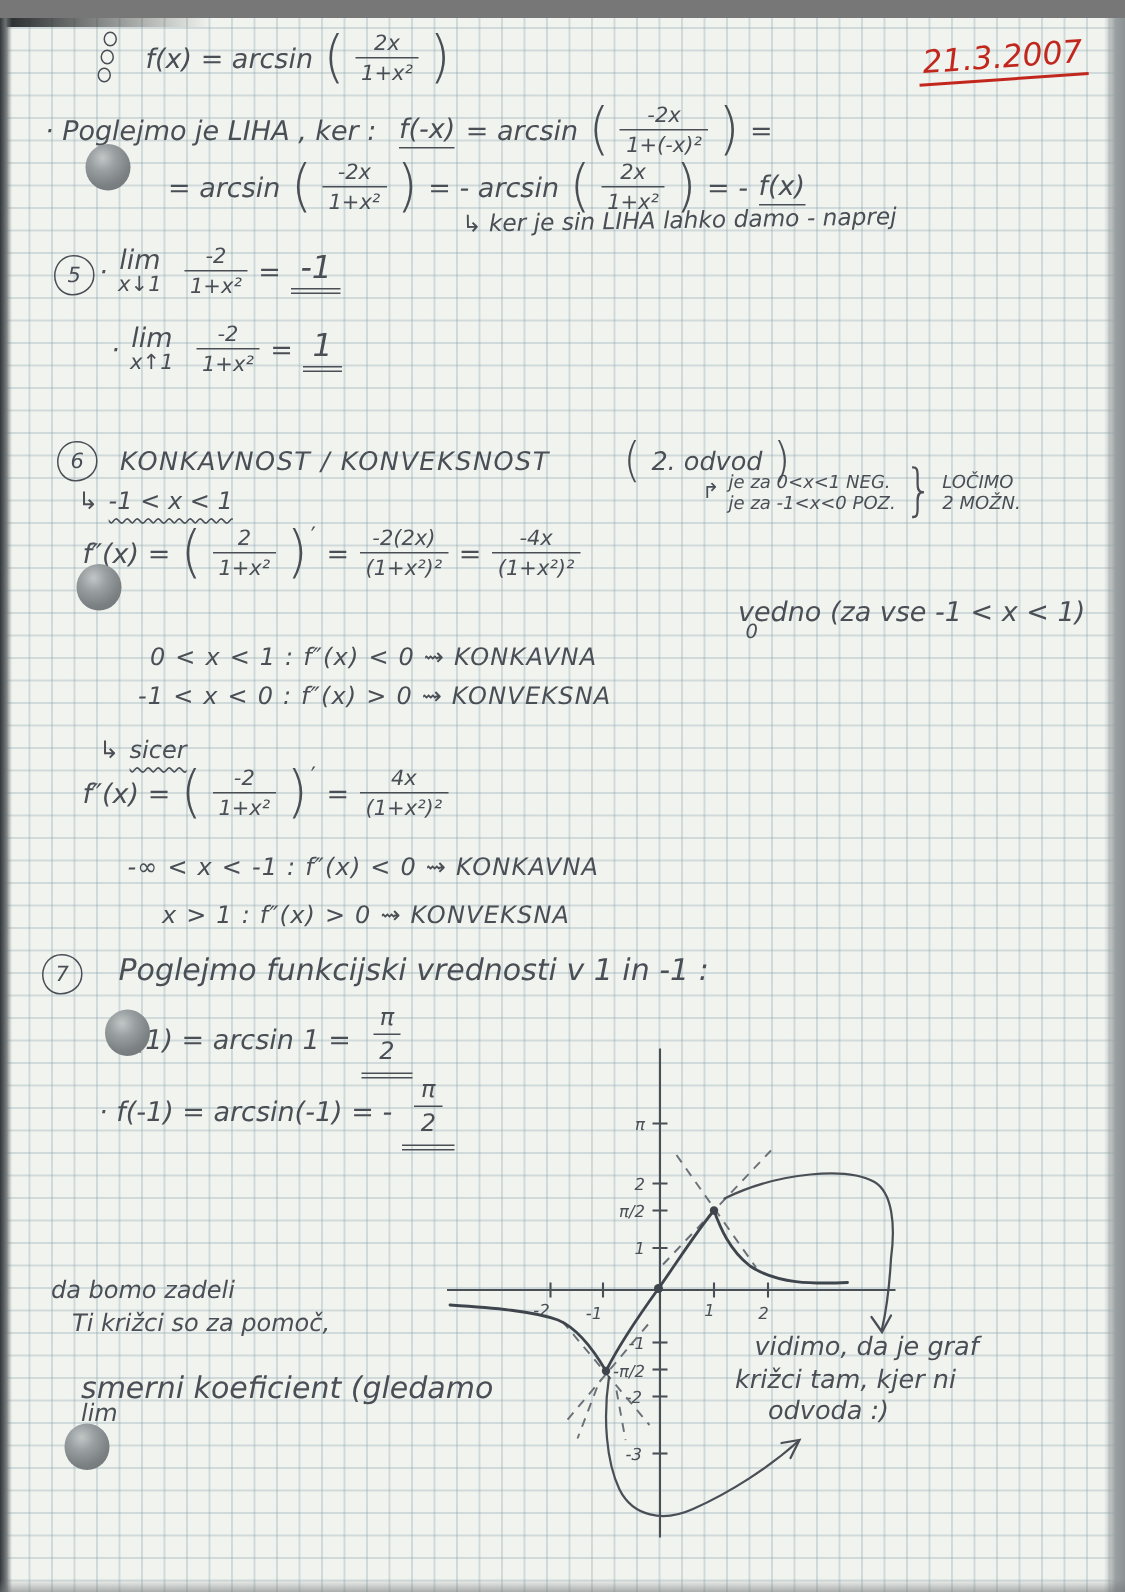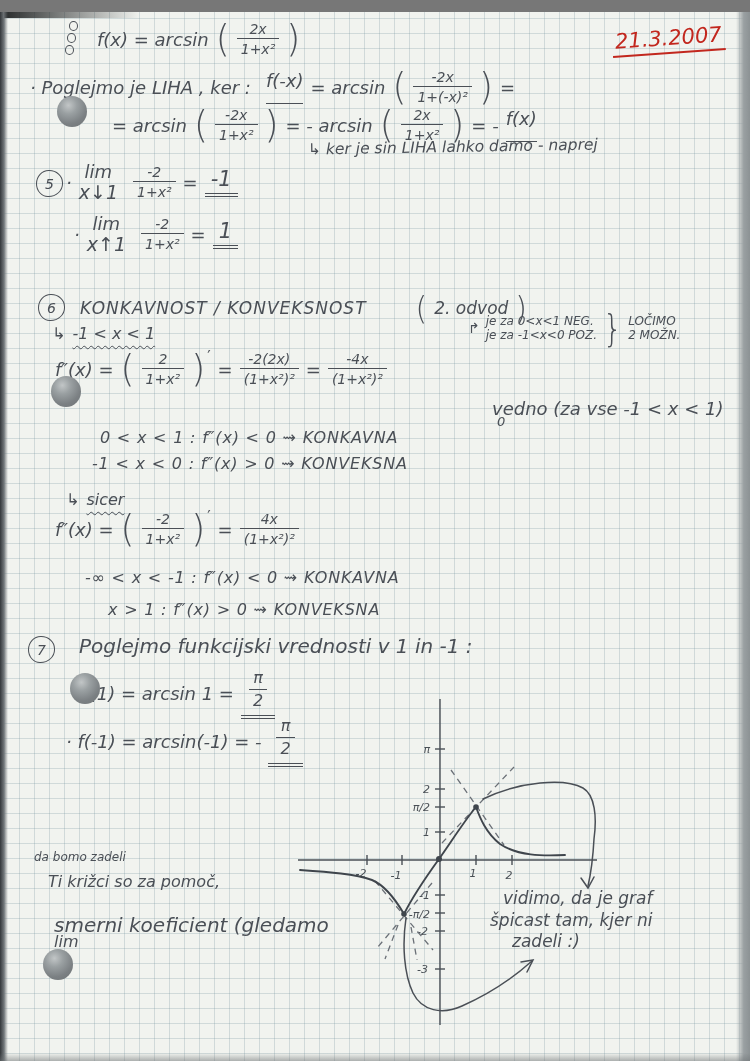--- a/index.html
+++ b/index.html
@@ -26,29 +26,29 @@
   .mrow{position:absolute;display:flex;align-items:center;gap:7px;font-size:18px;
     font-style:italic;white-space:nowrap;}
   .sm{font-size:16px;}
   .frac{display:inline-flex;flex-direction:column;align-items:center;font-size:14px;
     line-height:1.3;text-align:center;font-style:italic;}
   .frac .num{padding:0 4px;font-style:italic;}
   .frac .den{border-top:1.4px solid currentColor;padding:1px 4px 0;}
   .paren{font-size:36px;font-weight:300;line-height:.9;transform:scaleY(1.05);font-style:normal;}
   .paren.md{font-size:30px;}
   .prime{font-size:15px;align-self:flex-start;margin:-2px 0 0 -5px;font-style:normal;}
-  .ul{border-bottom:1.6px solid currentColor;padding-bottom:12px;}
+  .ul{border-bottom:1.6px solid currentColor;padding-bottom:1px;}
   .dul{border-bottom:4px double currentColor;padding:0 6px 2px;font-size:21px;}
   .dulwrap{border-bottom:4px double currentColor;padding:0 8px 3px;display:inline-flex;}
   .wavy{text-decoration:underline wavy;text-decoration-thickness:1.3px;text-underline-offset:6px;}
   .badge{position:absolute;width:25px;height:25px;border:1.6px solid #4a4f56;
     border-radius:48% 52% 55% 45% / 52% 48% 50% 50%;display:flex;align-items:center;
     justify-content:center;font-size:14px;font-style:italic;}
   .limcol{display:inline-flex;flex-direction:column;align-items:center;line-height:1.1;}
-  .limsub{font-size:19px;}
+  .limsub{font-size:14px;}
   .note{position:absolute;font-style:italic;white-space:nowrap;}
   .sidenote{position:absolute;display:flex;align-items:center;gap:6px;font-size:12px;font-style:italic;}
   .sn-lines{display:flex;flex-direction:column;gap:0;white-space:nowrap;}
   .sn-brace{font-size:30px;font-weight:300;transform:scaleY(1.25);font-style:normal;}
   .caps{letter-spacing:1px;font-style:italic;}
   .date{position:absolute;left:612px;top:14px;color:#c2271e;font-size:21px;font-style:italic;
     transform:rotate(-4deg);border-bottom:2px solid #c2271e;padding:0 3px 2px;}
   .tl{font-size:11px;fill:#4a5056;font-style:italic;font-family:"DejaVu Sans",sans-serif;}
   svg{position:absolute;}
 </style>
@@ -289,21 +289,21 @@
 
     <g fill="none" stroke="#4a4f56" stroke-width="1.5" stroke-linecap="round">
       <path d="M 203,112 C 240,94 285,91 303,101 C 315,108 317,130 314,152 C 313,170 311,186 308,199"></path>
       <path d="M 301,191 L 308,201 L 314,190"></path>
       <path d="M 126,231 C 122,258 124,287 133,306 C 142,324 162,328 182,319 C 207,308 233,291 252,274"></path>
       <path d="M 241,275 L 253,273 L 247,285"></path>
     </g>
   </svg>
 
   <div class="note" style="left:48px;top:860px;font-size:16px">Ti križci so za pomoč,</div>
-  <div class="note" style="left:34px;top:838px;font-size:12px">da bomo zadeli</div>
+  <div class="note" style="left:34px;top:838px;font-size:16px">da bomo zadeli</div>
   <div class="note" style="left:54px;top:901px;font-size:20px">smerni koeficient (gledamo</div>
   <div class="note" style="left:54px;top:920px;font-size:16px">lim</div>
 
   <div class="note" style="left:503px;top:876px;font-size:17px">vidimo, da je graf</div>
-  <div class="note" style="left:490px;top:898px;font-size:17px">špicast tam, kjer ni</div>
-  <div class="note" style="left:512px;top:919px;font-size:17px">zadeli :)</div>
+  <div class="note" style="left:490px;top:898px;font-size:17px">križci tam, kjer ni</div>
+  <div class="note" style="left:512px;top:919px;font-size:17px">odvoda :)</div>
 
 </div>
 
 </body></html>

